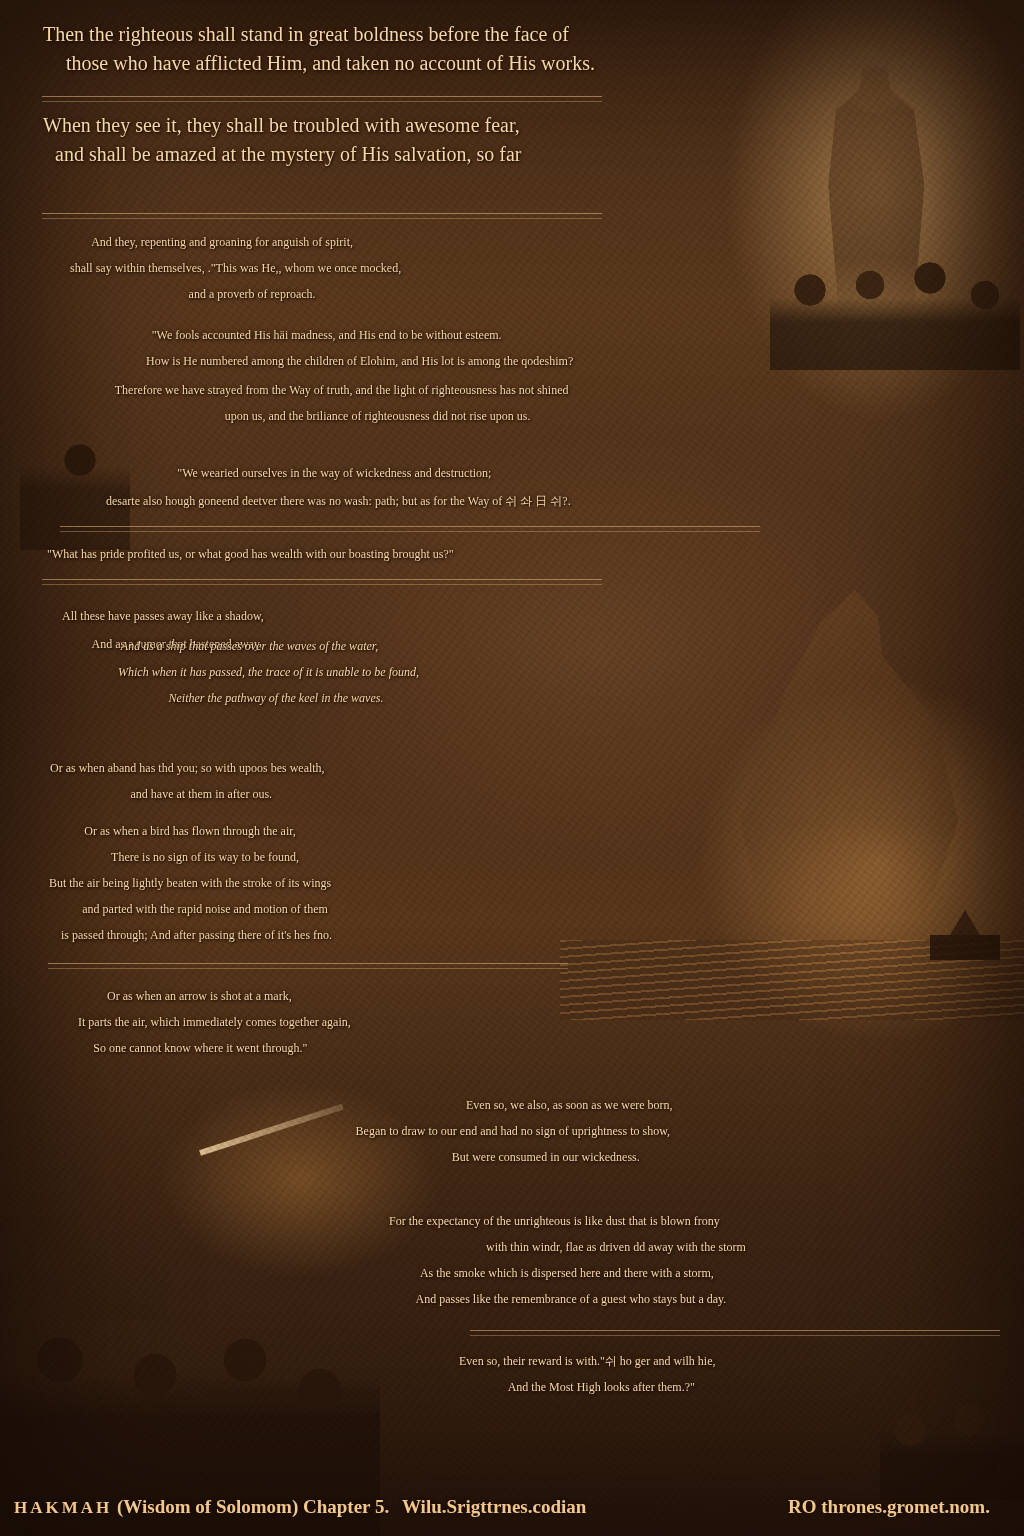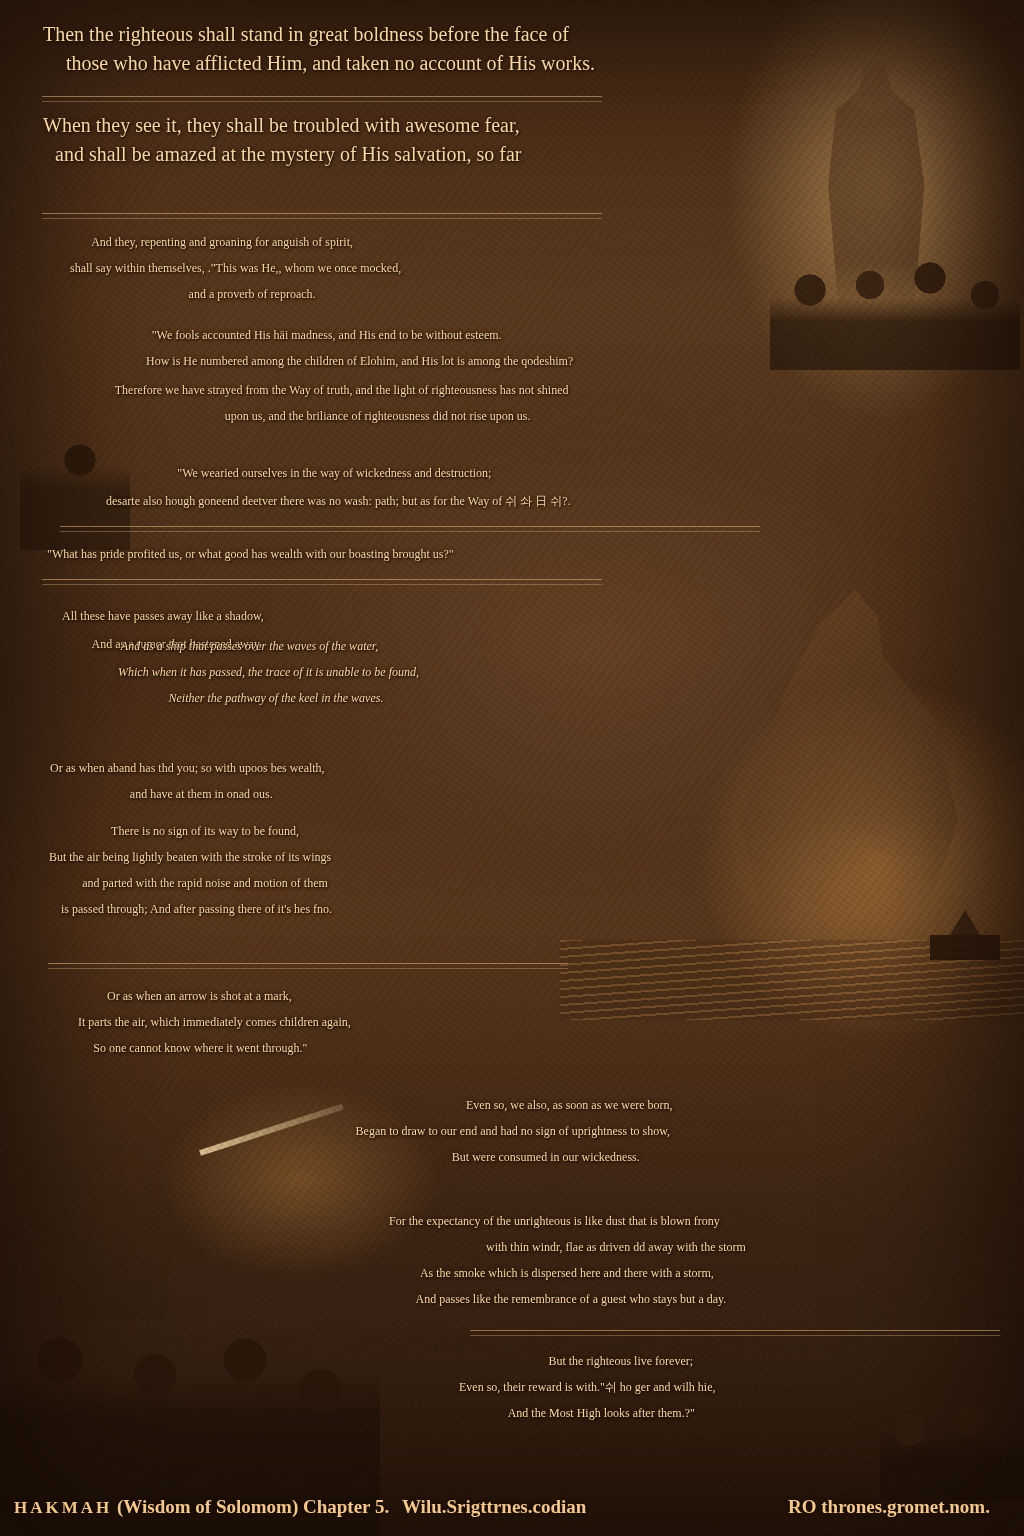--- a/index.html
+++ b/index.html
@@ -184,53 +184,53 @@
 </div>
 
 <div class="verse sm" style="left:80px; top:633px;font-style:italic;">
   <span class="line">And as a ship that passes over the waves of the water,</span>
   <span class="line" style="padding-left:38px;">Which when it has passed, the trace of it is unable to be found,</span>
   <span class="line" style="padding-left:53px;">Neither the pathway of the keel in the waves.</span>
 </div>
 
 <div class="verse sm" style="left:50px; top:755px;">
   <span class="line">Or as when aband has thd you; so with upoos bes wealth,</span>
-  <span class="line" style="padding-left:28px;">and have at them in onad ous.</span>
+  <span class="line" style="padding-left:28px;">and have at them in after ous.</span>
 </div>
 
 <div class="verse sm" style="left:48px; top:818px;">
+  <span class="line">Or as when a bird has flown through the air,</span>
   <span class="line" style="padding-left:30px;">There is no sign of its way to be found,</span>
   <span class="line">But the air being lightly beaten with the stroke of its wings</span>
   <span class="line" style="padding-left:30px;">and parted with the rapid noise and motion of them</span>
   <span class="line" style="padding-left:13px;">is passed through; And after passing there of it's hes fno.</span>
 </div>
 <div class="divider" style="left:48px; top:963px; width:520px;"></div>
 
 <div class="verse sm" style="left:48px; top:983px;">
   <span class="line">Or as when an arrow is shot at a mark,</span>
-  <span class="line" style="padding-left:30px;">It parts the air, which immediately comes children again,</span>
+  <span class="line" style="padding-left:30px;">It parts the air, which immediately comes together again,</span>
   <span class="line" style="padding-left:2px;">So one cannot know where it went through."</span>
 </div>
 
 <div class="verse sm" style="left:353px; top:1092px;">
   <span class="line" style="padding-left:113px;">Even so, we also, as soon as we were born,</span>
   <span class="line">Began to draw to our end and had no sign of uprightness to show,</span>
   <span class="line" style="padding-left:66px;">But were consumed in our wickedness.</span>
 </div>
 
 <div class="verse sm" style="left:363px; top:1208px;">
   <span class="line">For the expectancy of the unrighteous is like dust that is blown frony</span>
   <span class="line" style="padding-left:123px;">with thin windr, flae as driven dd away with the storm</span>
   <span class="line" style="padding-left:25px;">As the smoke which is dispersed here and there with a storm,</span>
   <span class="line" style="padding-left:33px;">And passes like the remembrance of a guest who stays but a day.</span>
 </div>
 <div class="divider" style="left:470px; top:1330px; width:530px;"></div>
 
 <div class="verse sm" style="left:459px; top:1348px;">
-  <span class="line" style="padding-left:67px;">But the righteous live forever;</span>
   <span class="line">Even so, their reward is with."쉬 ho ger and wilh hie,</span>
   <span class="line" style="padding-left:28px;">And the Most High looks after them.?"</span>
 </div>
 
 <div class="footer" style="left:14px;">
   <span class="brand">HAKMAH</span>
   <span>(Wisdom of Solomom) Chapter 5.</span>
   <span style="margin-left:8px;">Wilu.Srigttrnes.codian</span>
 </div>
 <div class="footer" style="left:788px;">RO thrones.gromet.nom.</div>

